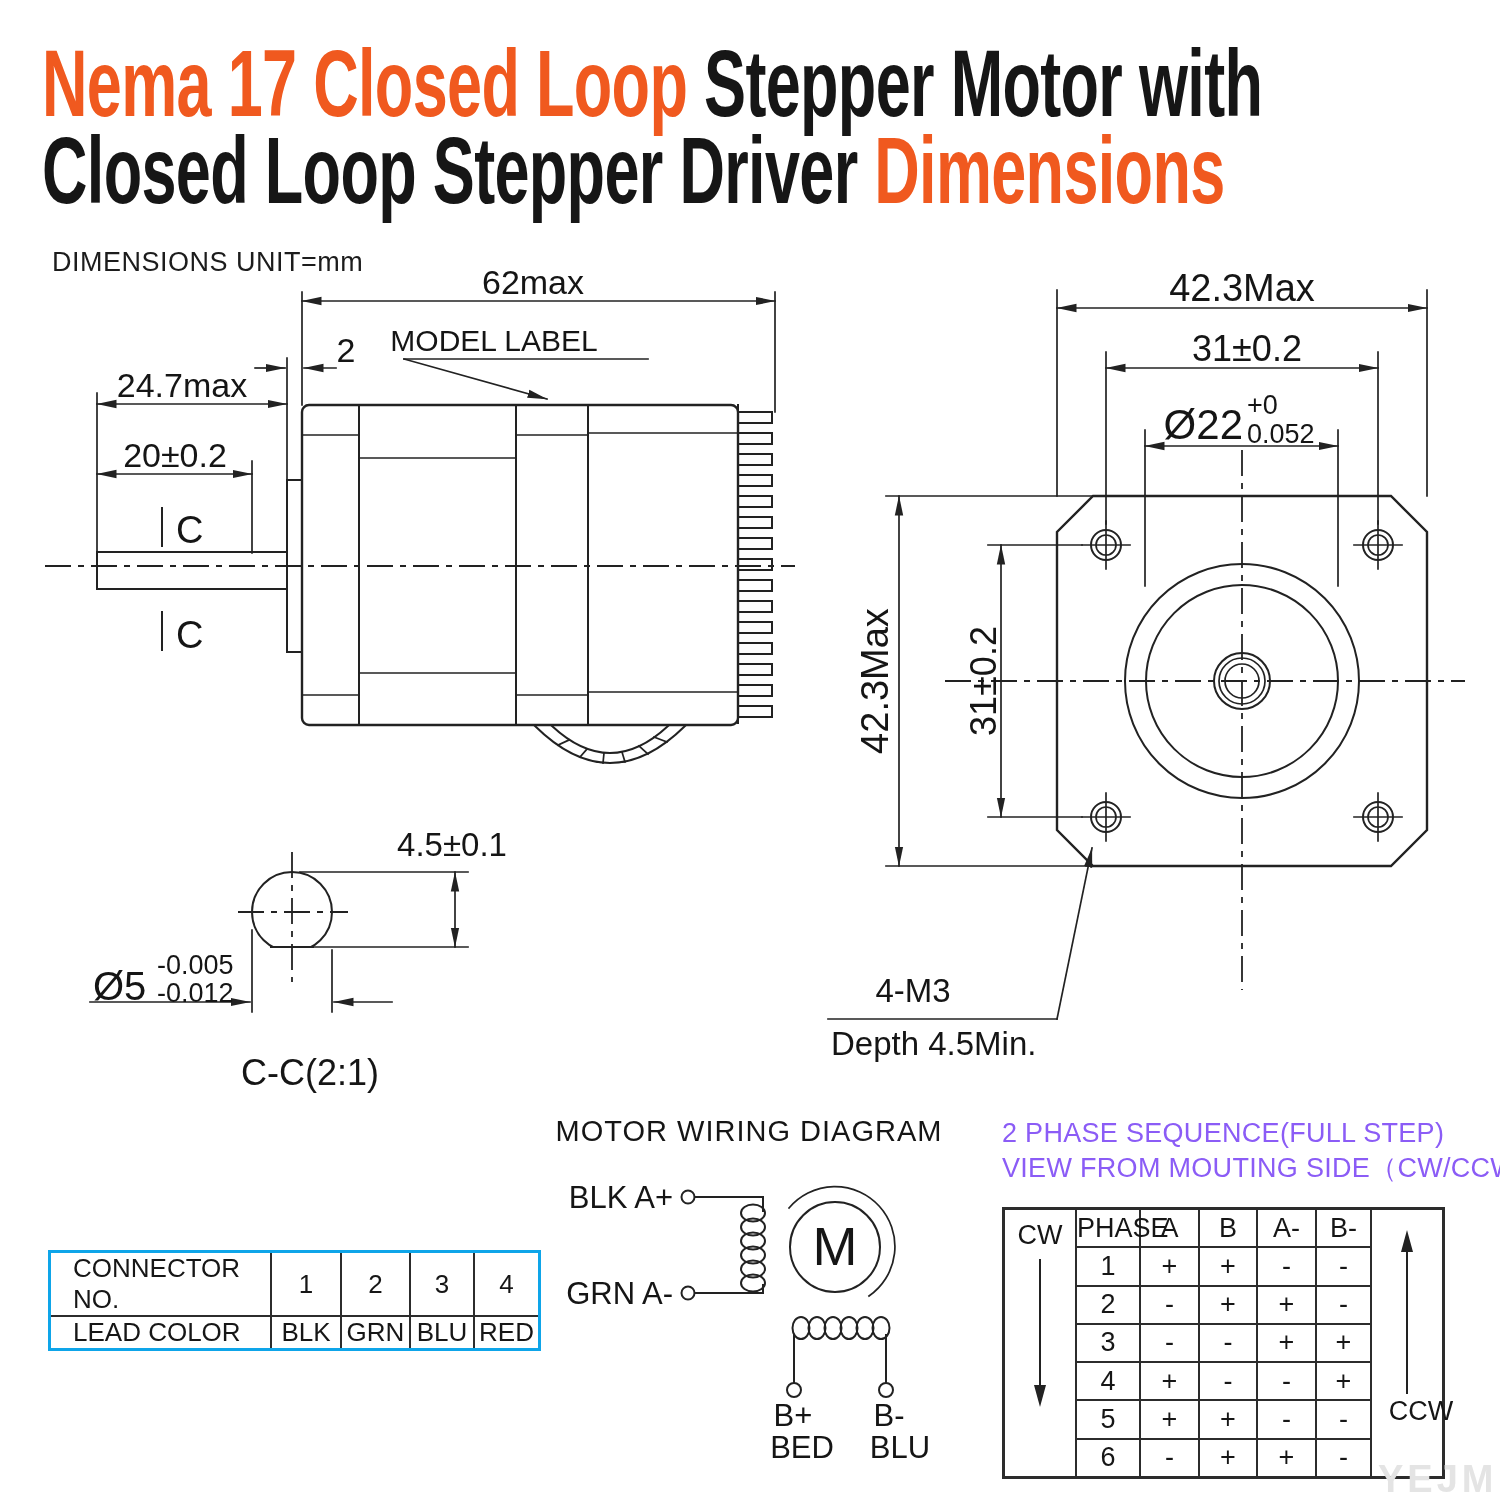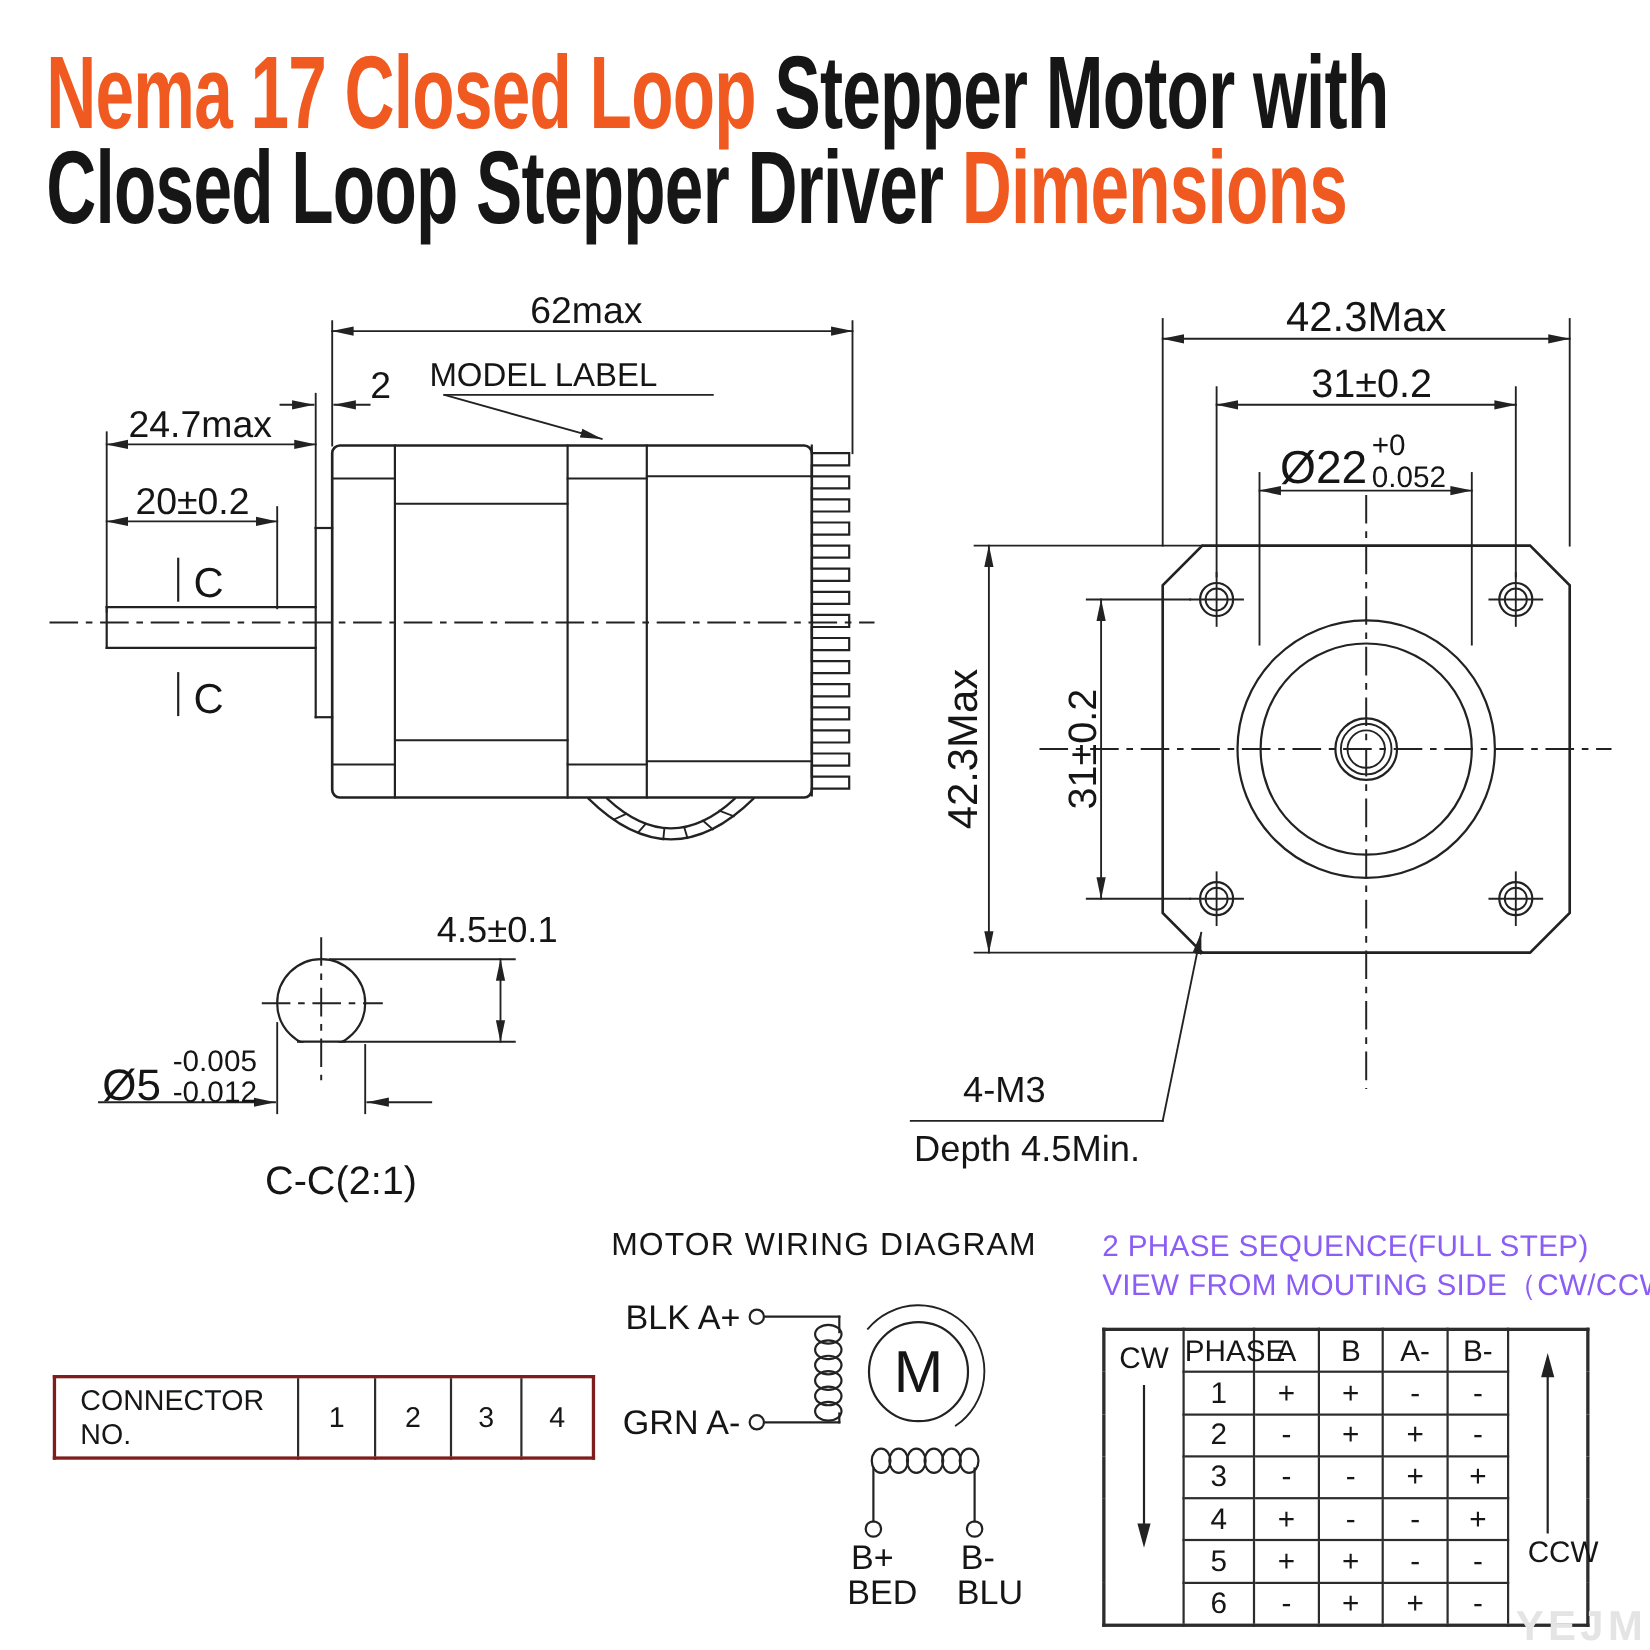--- a/index.html
+++ b/index.html
@@ -17,21 +17,21 @@
   svg text{font-family:"Liberation Sans",sans-serif;fill:#151515;}
   .ln{stroke:#222;stroke-width:2.4px;fill:none;stroke-linecap:square;}
   .ln2{stroke:#222;stroke-width:2px;fill:none;stroke-linecap:square;}
   .thin{stroke:#222;stroke-width:1.7px;fill:none;stroke-linecap:square;}
   .cl{stroke:#222;stroke-width:1.8px;fill:none;stroke-dasharray:26 7 6 7;}
   
   table{border-collapse:collapse;table-layout:fixed;background:#fff;}
   #connector-table{left:48px;top:1250px;width:457px;height:77px;}
   #connector-table td{border:2px solid #2c2c2c;font-size:26px;text-align:center;padding:0;}
   #connector-table td.lbl{text-align:left;padding-left:22px;}
-  #connector-table{border:3px solid #7f1d1d;}
+  #connector-table{border:3px solid #0ea5e9;}
   #phase-table{left:1002px;top:1207px;width:425px;height:272px;border:3px solid #2c2c2c;}
   #phase-table th,#phase-table td{border:2px solid #2c2c2c;font-size:27px;font-weight:normal;
       text-align:center;padding:0;}
   #phase-table .side-cell{width:70px;vertical-align:top;}
   .cw-wrap,.ccw-wrap{display:flex;flex-direction:column;align-items:center;height:100%;}
   .cw-wrap span{margin-top:10px;font-size:27px;}
   .ccw-wrap span{margin-bottom:8px;font-size:27px;margin-left:28px;}
   .cw-wrap svg{margin-top:6px;}
   .ccw-wrap svg{margin-top:18px;}
   #phase-title-1,#phase-title-2{left:1002px;font-size:27px;letter-spacing:0.3px;color:#8b5cf6;white-space:nowrap;}
@@ -42,20 +42,21 @@
 </head>
 <body>
 
 <div id="page">
 
   <div class="abs" id="main-title">
     <div><span class="accent">Nema 17 Closed Loop</span><span> Stepper Motor with</span></div>
     <div><span>Closed Loop Stepper Driver </span><span class="accent">Dimensions</span></div>
   </div>
 
+  <div class="abs" id="unit-note">DIMENSIONS UNIT=mm</div>
 
   <svg class="abs" style="left:0;top:0" width="1500" height="1500" viewBox="0 0 1500 1500">
     <defs>
       <marker id="arr" markerWidth="21" markerHeight="12" refX="19.5" refY="6" orient="auto-start-reverse" markerUnits="userSpaceOnUse">
         <path d="M0,1.8 L20,6 L0,10.2 Z" fill="#222"></path>
       </marker>
       <pattern id="hatch" patternUnits="userSpaceOnUse" width="11" height="11" patternTransform="rotate(45)">
         <line x1="5" y1="0" x2="5" y2="11" stroke="#222" stroke-width="1.6"></line>
       </pattern>
     </defs>
@@ -249,20 +250,27 @@
   </svg>
 
   <table class="abs" id="connector-table">
     <tbody>
         <tr>
       <td class="lbl" style="width:197px">CONNECTOR NO.</td>
       <td style="width:68px">1</td>
       <td style="width:67px">2</td>
       <td style="width:62px">3</td>
       <td style="width:63px">4</td>
+    </tr>
+    <tr>
+      <td class="lbl">LEAD COLOR</td>
+      <td>BLK</td>
+      <td>GRN</td>
+      <td>BLU</td>
+      <td>RED</td>
     </tr>
   </tbody>
     </table>
 
   <div class="abs" id="phase-title-1">2 PHASE SEQUENCE(FULL STEP)</div>
   <div class="abs" id="phase-title-2">VIEW FROM MOUTING SIDE（CW/CCW）</div>
 
   <table class="abs" id="phase-table">
     <tbody>
         <tr>

